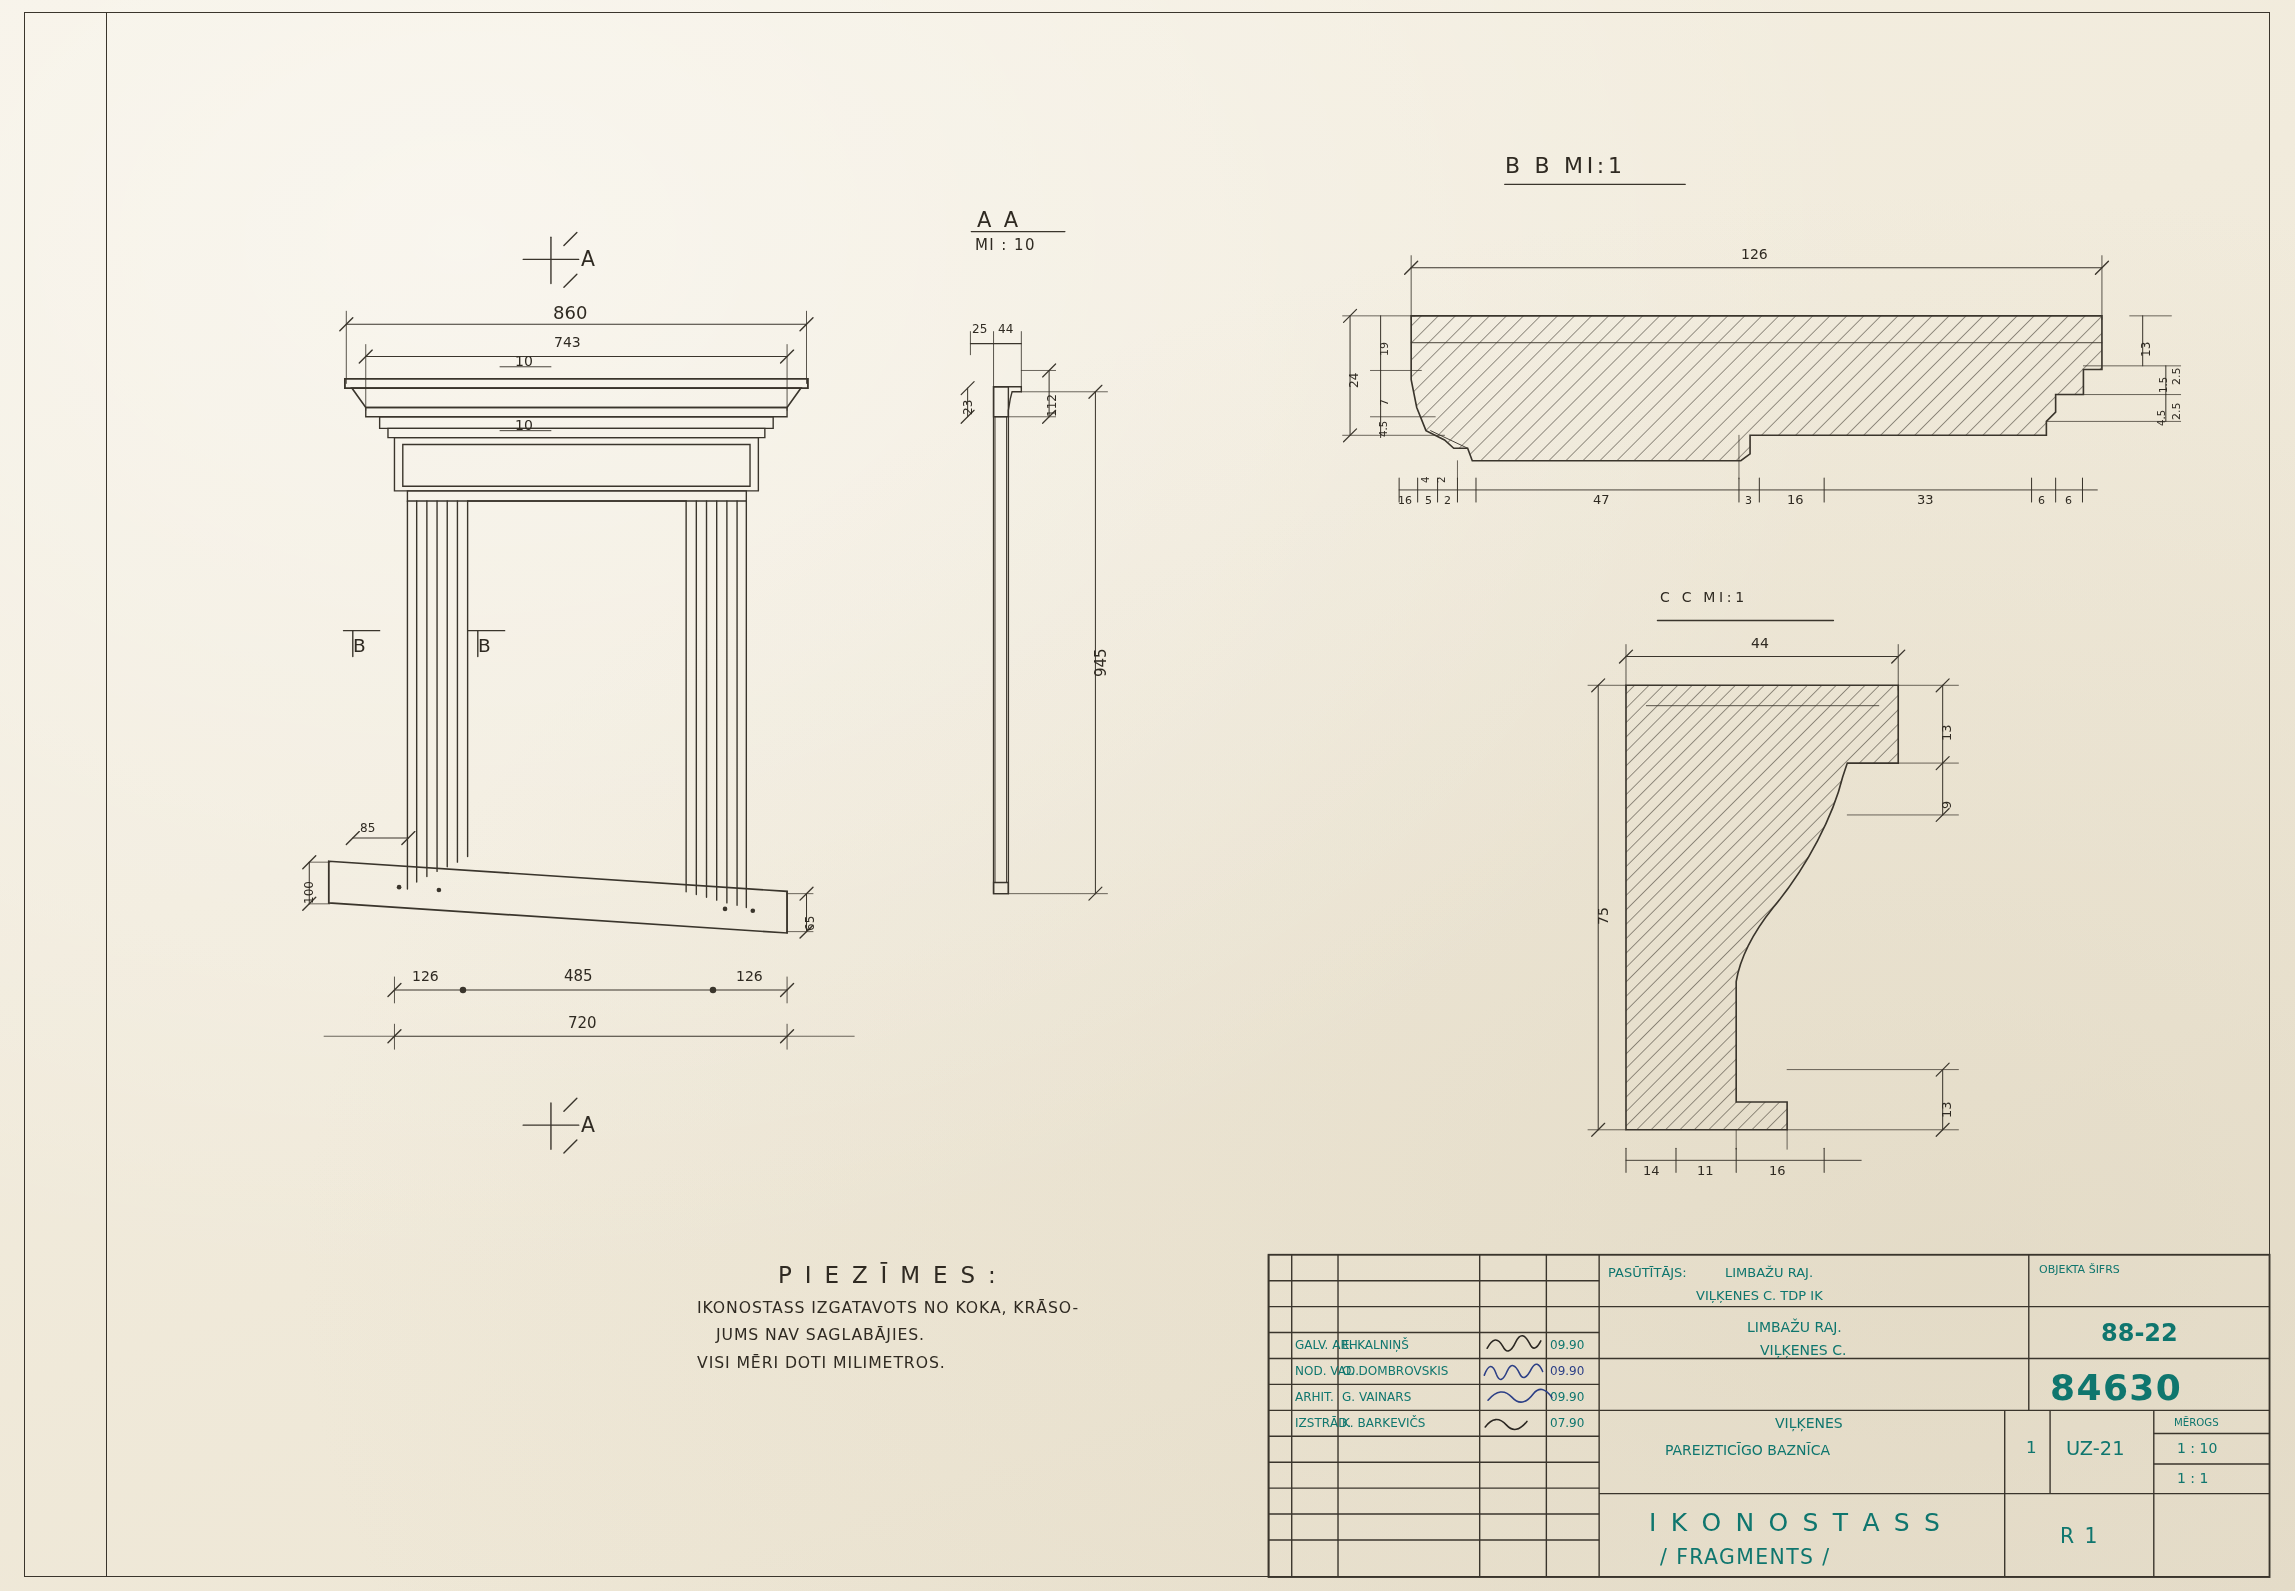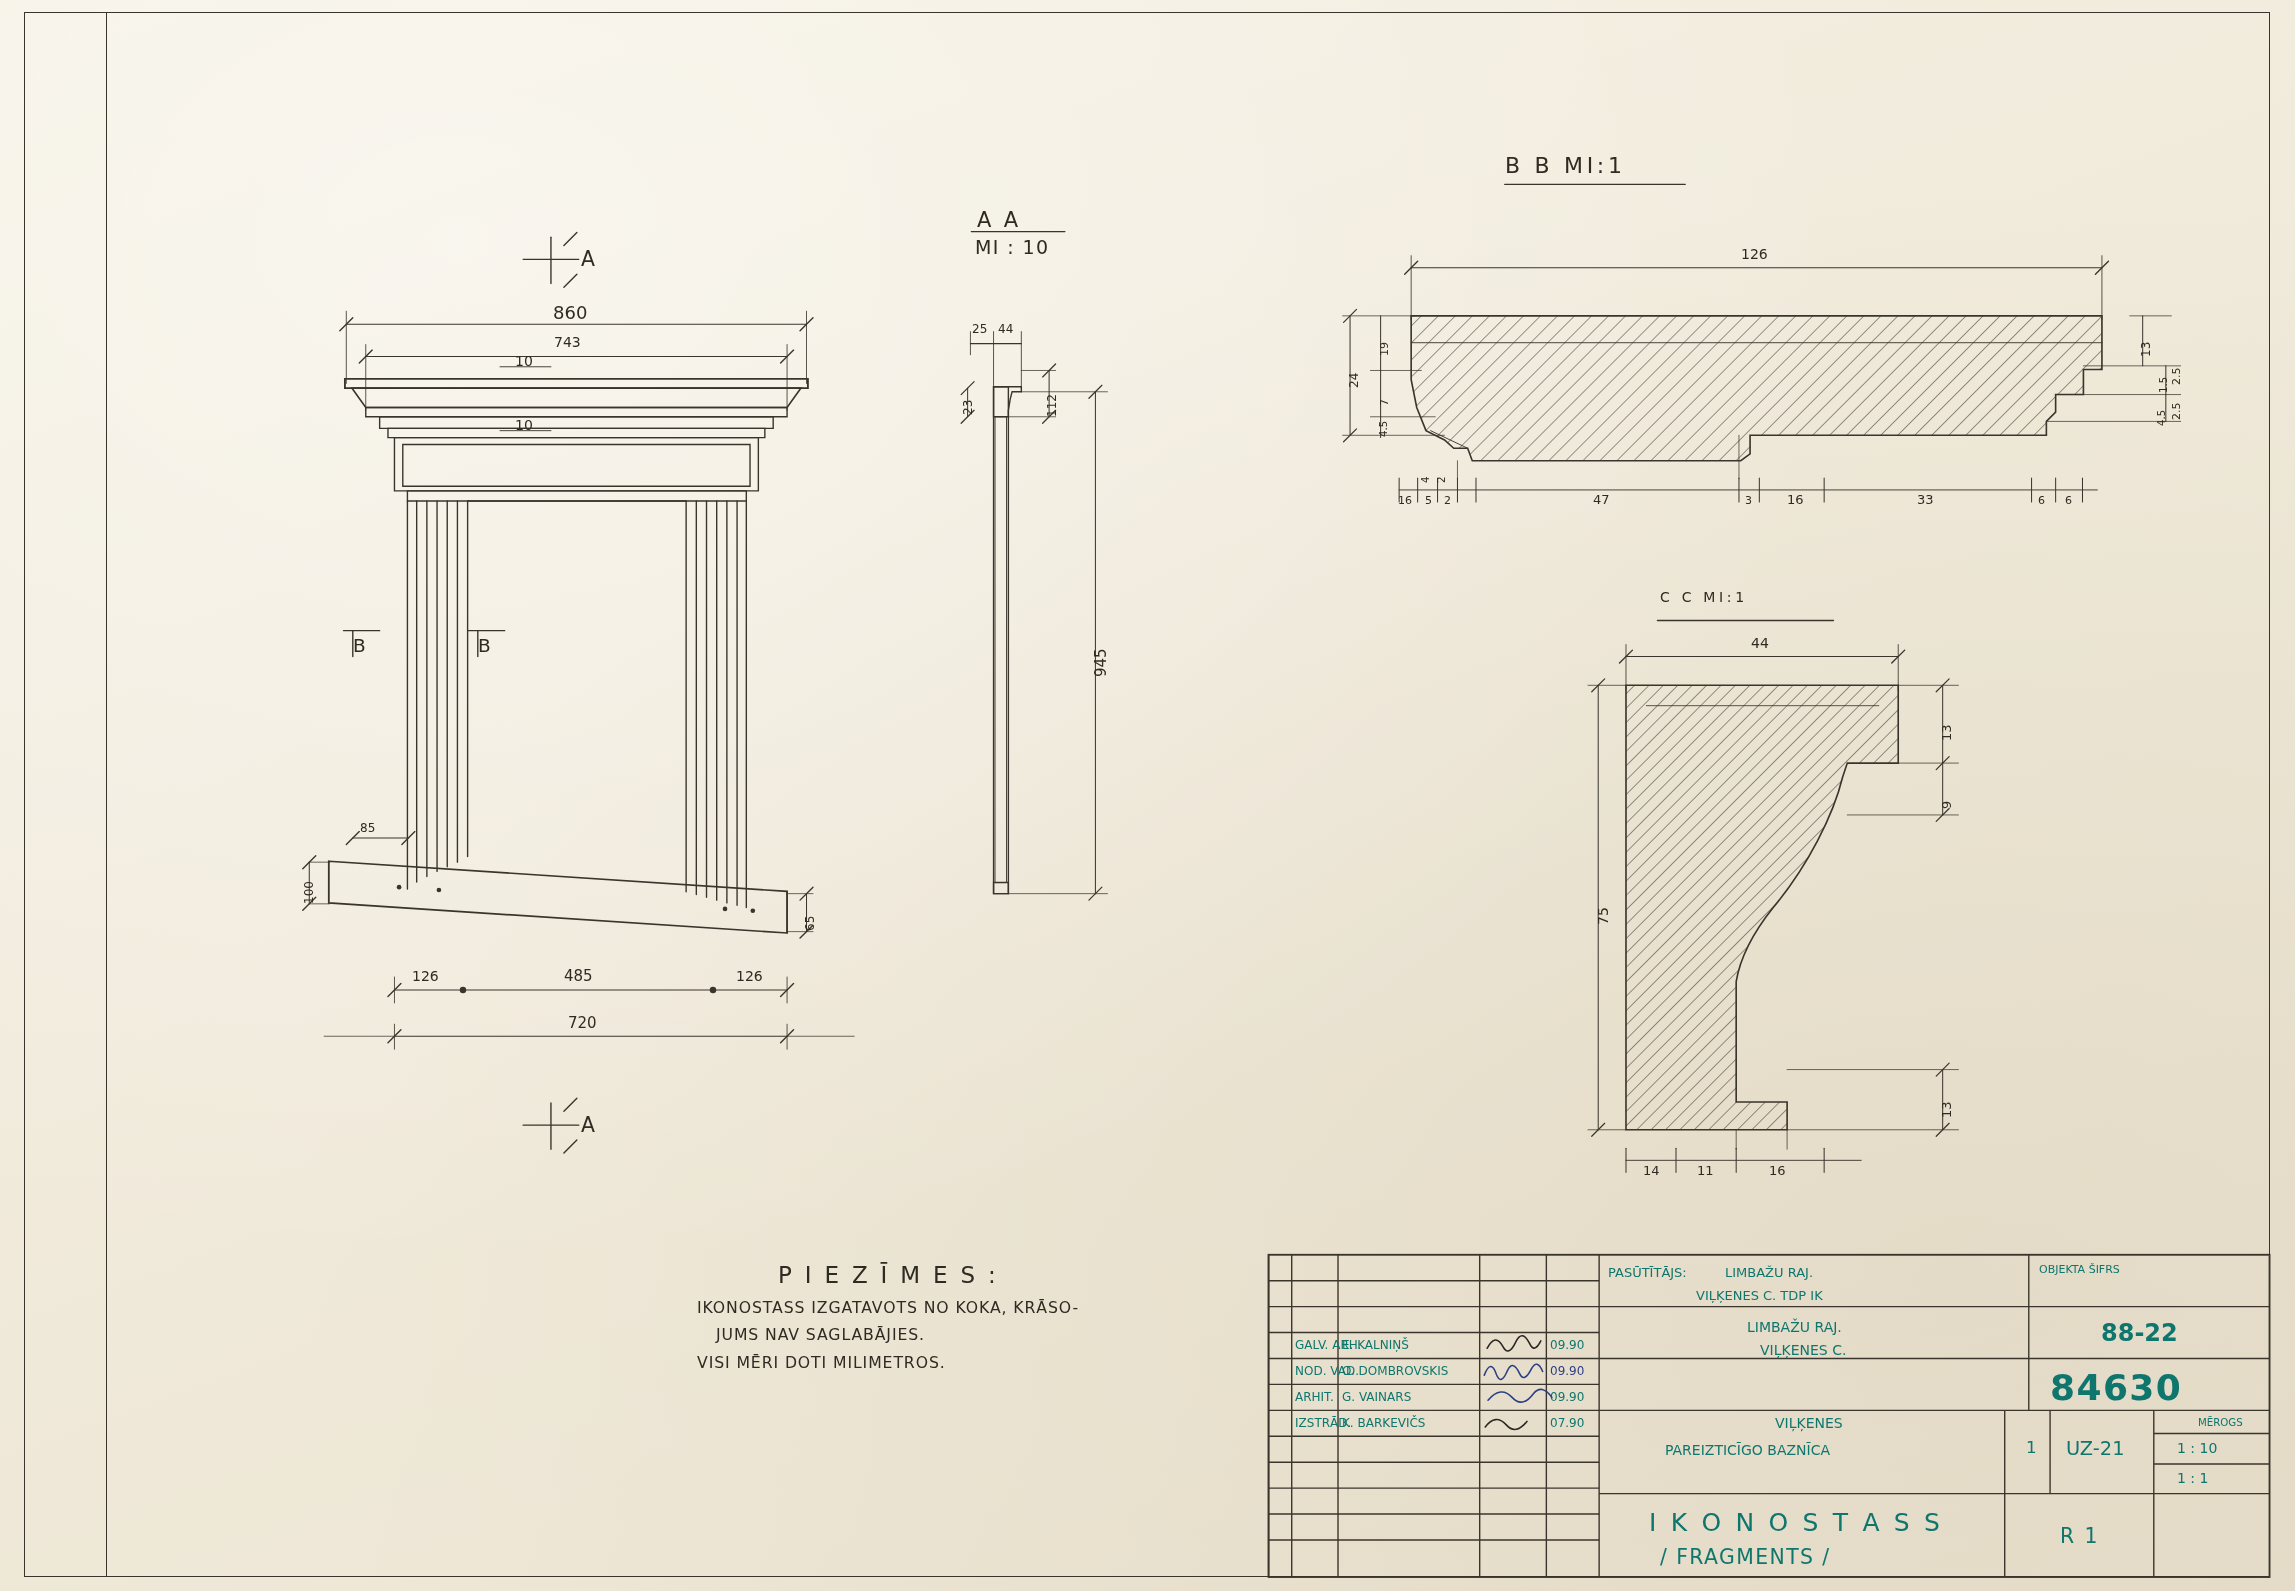--- a/index.html
+++ b/index.html
@@ -336,21 +336,21 @@
   <div class="lbl" style="left:360px; top:821px; font-size:12px;">85</div>
   <div class="lbl rot90" style="left:302px; top:904px; font-size:12px;">100</div>
   <div class="lbl rot90" style="left:803px; top:931px; font-size:12px;">65</div>
 
   <div class="lbl" style="left:581px; top:247px; font-size:20.4px;">A</div>
   <div class="lbl" style="left:581px; top:1113px; font-size:20.4px;">A</div>
   <div class="lbl" style="left:353px; top:635px; font-size:18.5px;">B</div>
   <div class="lbl" style="left:478px; top:635px; font-size:18.5px;">B</div>
 
   <div class="lbl" style="left:977px; top:208px; font-size:21px; letter-spacing:2.8px;">A A</div>
-  <div class="lbl" style="left:975px; top:236px; font-size:19px; letter-spacing:1.4px;">MI : 10</div>
+  <div class="lbl" style="left:975px; top:236px; font-size:15px; letter-spacing:1.4px;">MI : 10</div>
   <div class="lbl" style="left:972px; top:322px; font-size:12px;">25</div>
   <div class="lbl" style="left:998px; top:322px; font-size:12px;">44</div>
   <div class="lbl rot90" style="left:961px; top:415px; font-size:12px;">23</div>
   <div class="lbl rot90" style="left:1045px; top:417px; font-size:12px;">112</div>
   <div class="lbl rot90" style="left:1092px; top:677px; font-size:15px;">945</div>
 
   <div class="lbl" style="left:1505px; top:153px; font-size:22px; letter-spacing:3.7px;">B B  MI:1</div>
   <div class="lbl" style="left:1741px; top:246px; font-size:14px;">126</div>
   <div class="lbl rot90" style="left:1347px; top:388px; font-size:12px;">24</div>
   <div class="lbl rot90" style="left:1378px; top:356px; font-size:11px;">19</div>
@@ -467,21 +467,21 @@
   <div class="tb" style="left:1747px; top:1319px; font-size:14px;">LIMBAŽU  RAJ.</div>
   <div class="tb" style="left:1760px; top:1342px; font-size:14px;">VIĻĶENES  C.</div>
 
   <div class="tb big-num" style="left:2050px; top:1367px; font-size:36px; letter-spacing:1.4px;">84630</div>
 
   <div class="tb" style="left:1775px; top:1415px; font-size:14px;">VIĻĶENES</div>
   <div class="tb" style="left:1665px; top:1442px; font-size:14px;">PAREIZTICĪGO   BAZNĪCA</div>
 
   <div class="tb" style="left:2026px; top:1437px; font-size:16.7px;">1</div>
   <div class="tb" style="left:2066px; top:1437px; font-size:19.4px;">UZ-21</div>
-  <div class="tb" style="left:2174px; top:1417px; font-size:10.2px;margin-left:24px;">MĒROGS</div>
+  <div class="tb" style="left:2174px; top:1417px; font-size:10.2px;">MĒROGS</div>
   <div class="tb" style="left:2177px; top:1440px; font-size:14px;">1 : 10</div>
   <div class="tb" style="left:2177px; top:1470px; font-size:14px;">1 : 1</div>
 
   <div class="tb" style="left:1649px; top:1508px; font-size:25px; letter-spacing:3.2px;">I K O N O S T A S S</div>
   <div class="tb" style="left:1660px; top:1545px; font-size:20.4px; letter-spacing:1.4px;">/ FRAGMENTS /</div>
   <div class="tb" style="left:2060px; top:1524px; font-size:20.4px; letter-spacing:1.9px;">R 1</div>
 
 </div>
 
 

